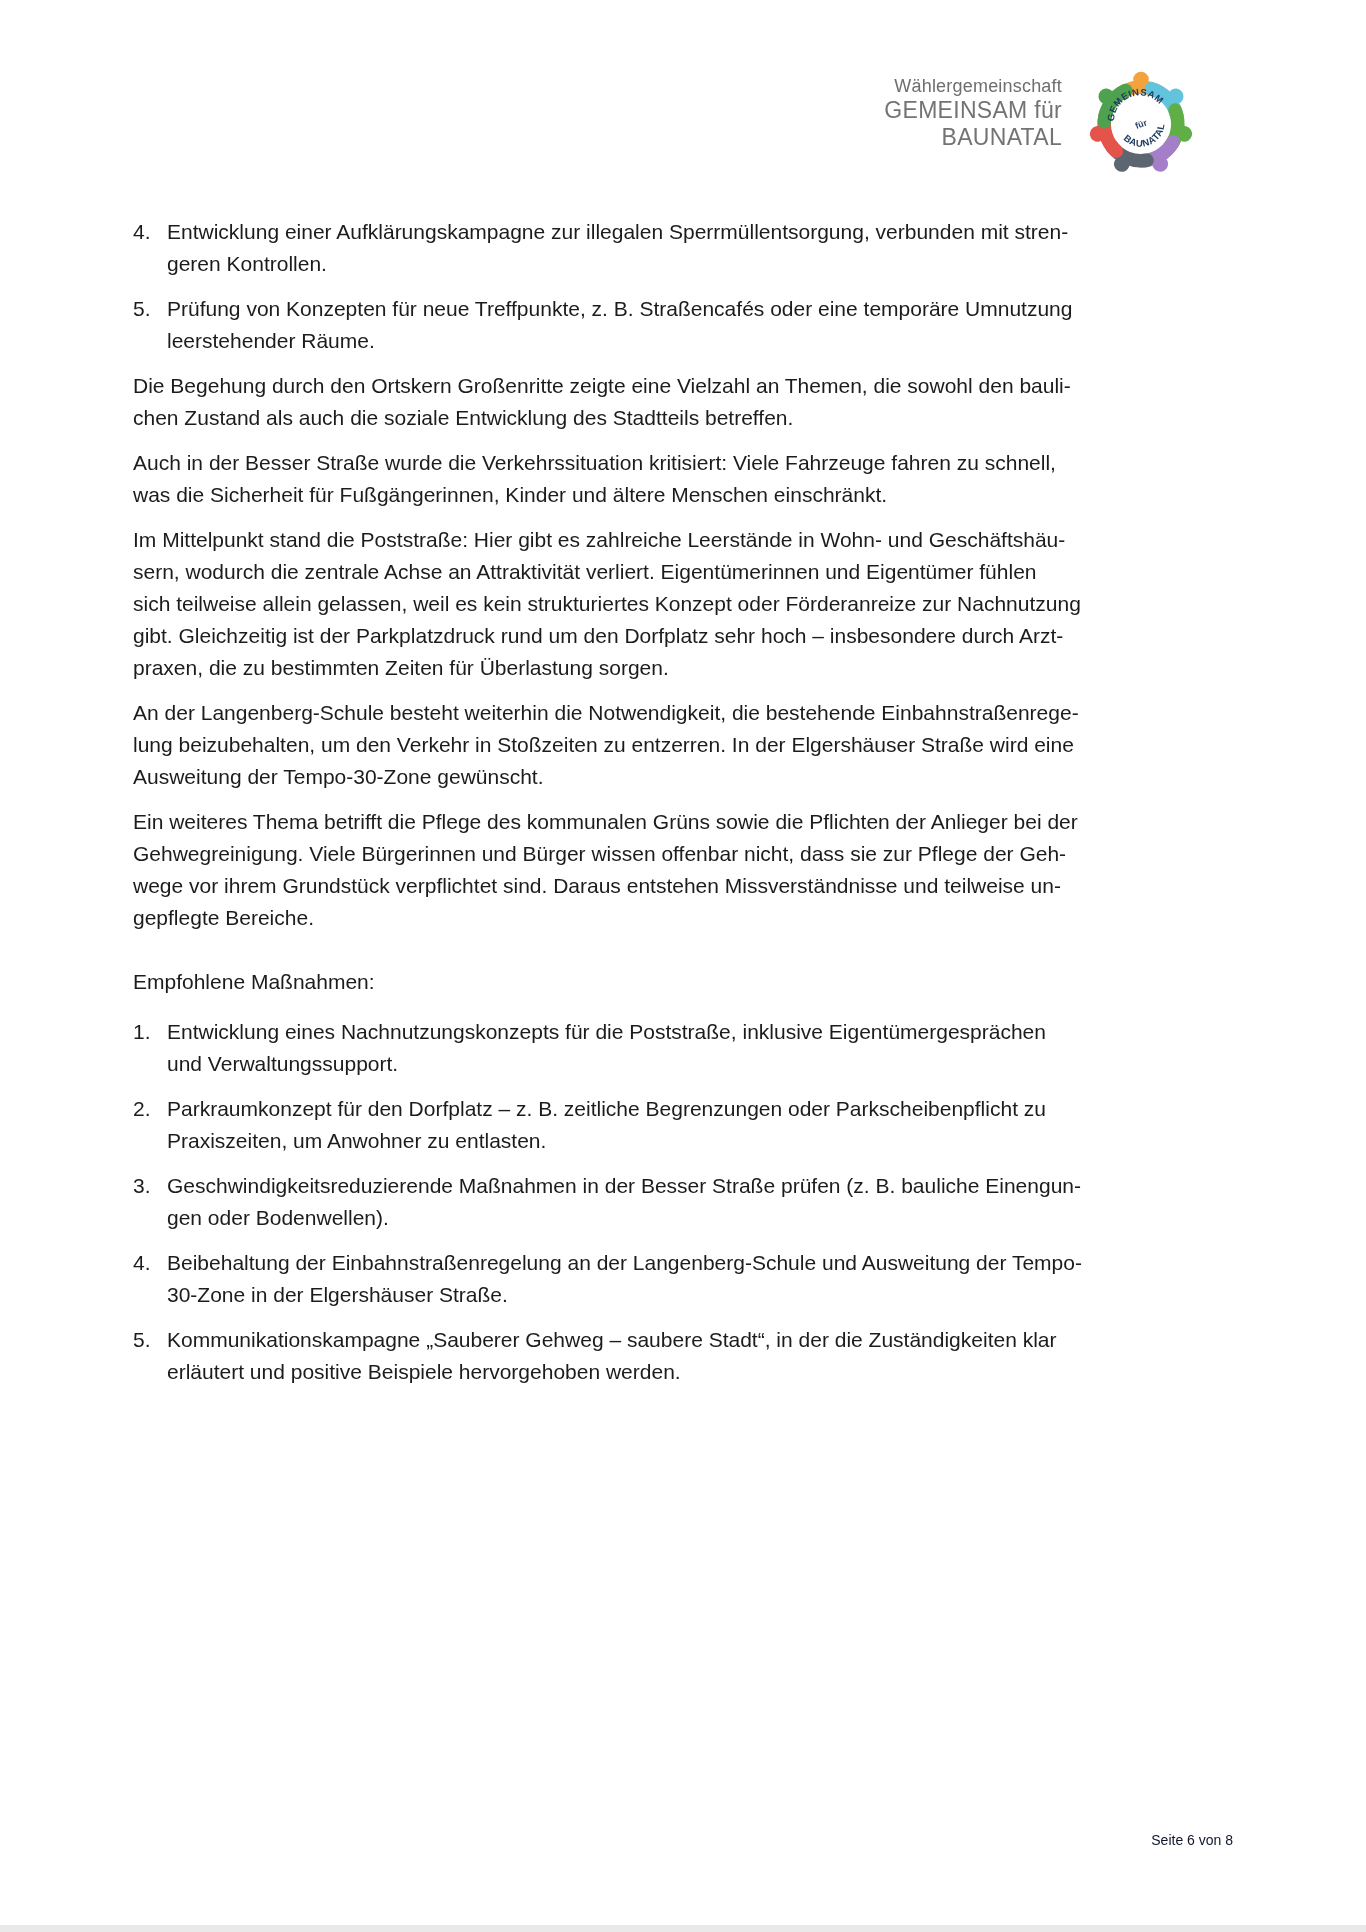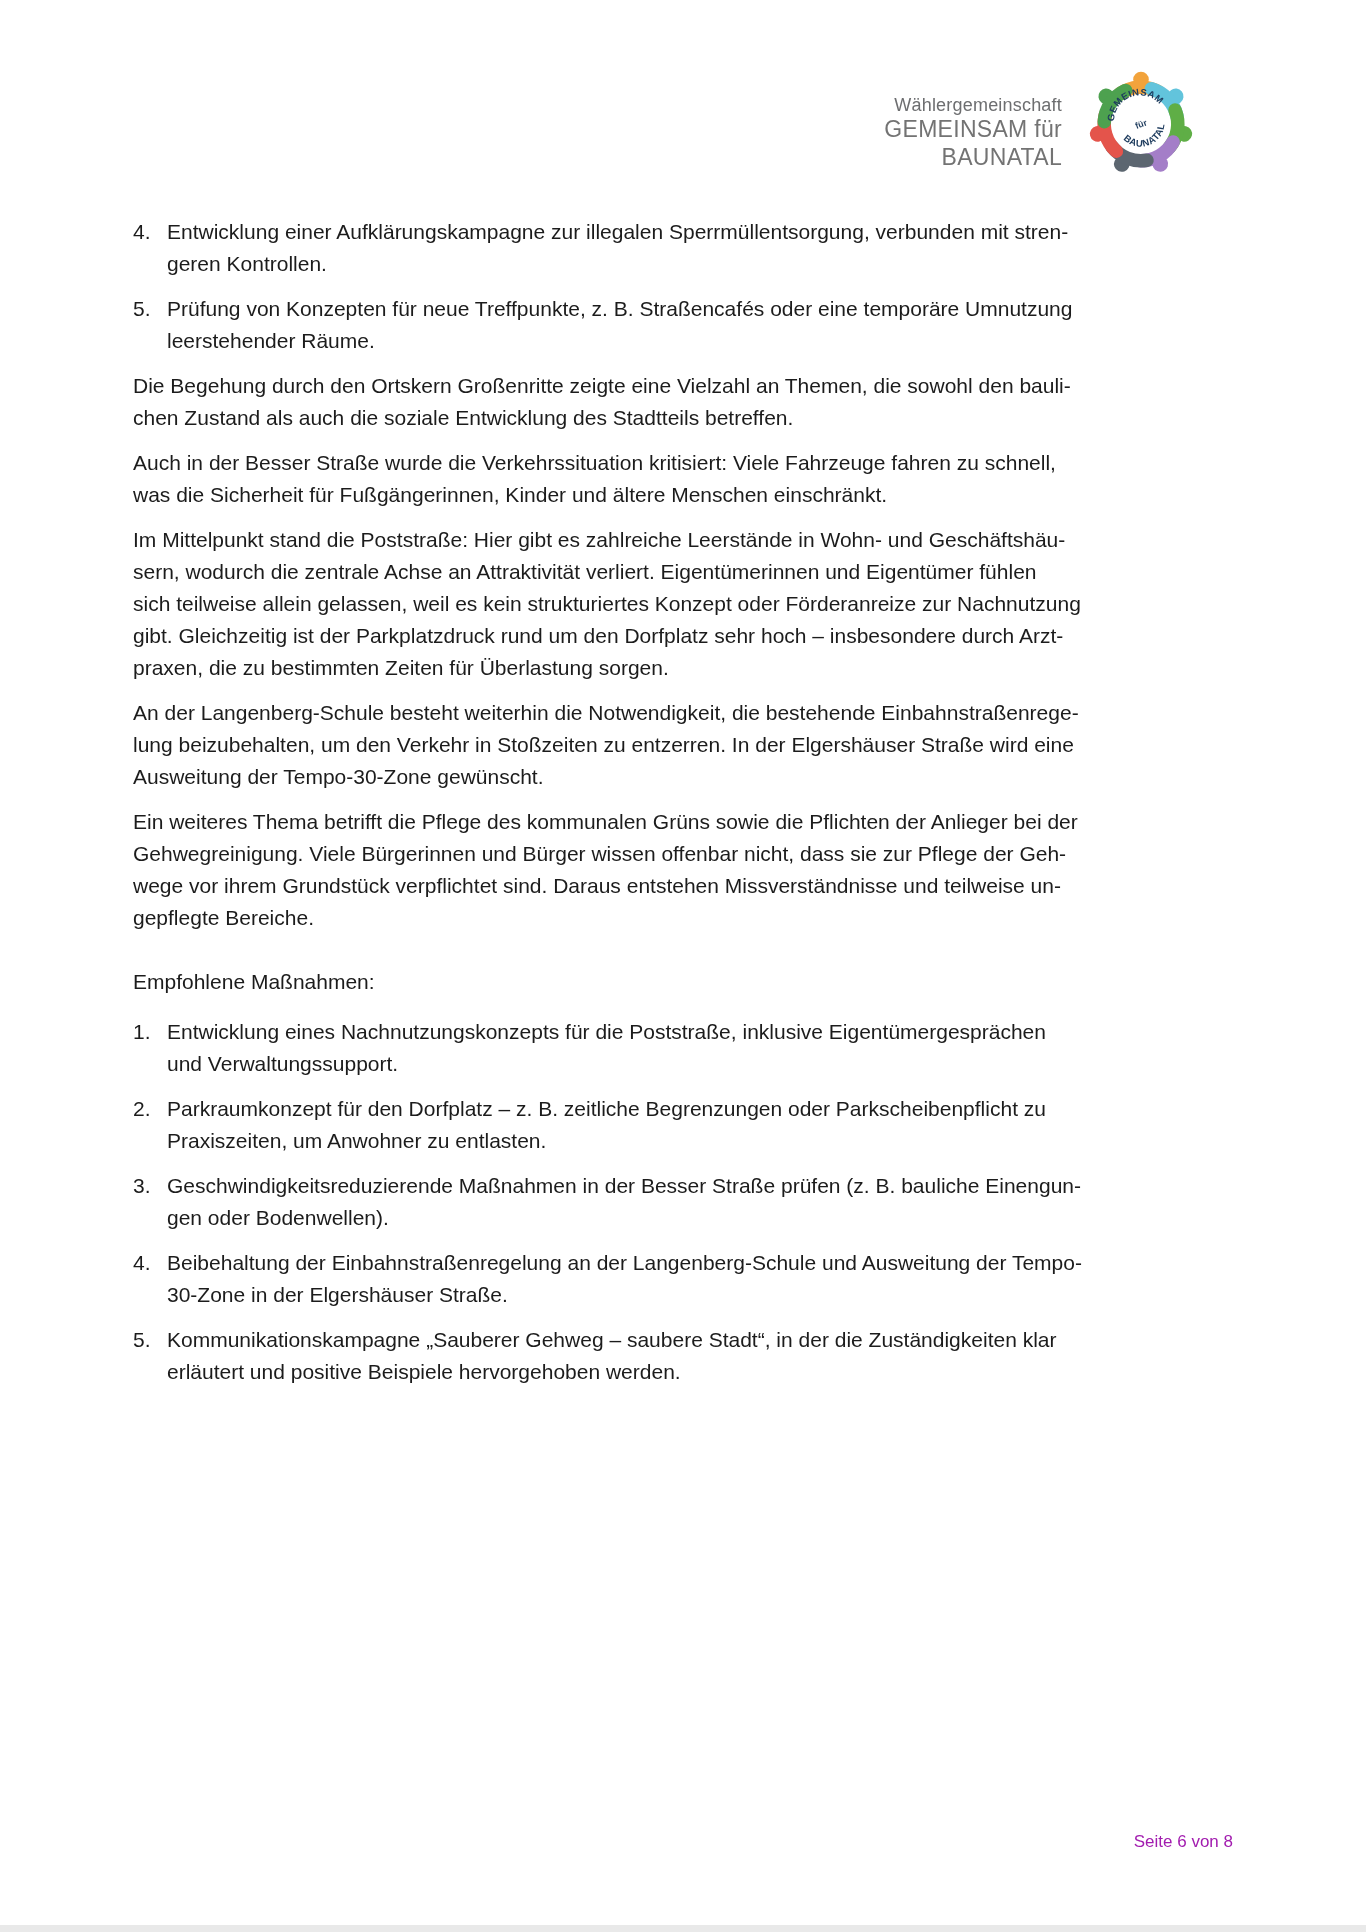--- a/index.html
+++ b/index.html
@@ -7,21 +7,21 @@
     position:relative;
     width:1366px; height:1932px;
     background:#ffffff;
     font-family:"Liberation Sans", sans-serif;
     color:#1c1c1c;
     overflow:hidden;
   }
   
   .logo-block {
     position:absolute; top:58px; right:160px;
-    display:flex; align-items:center; gap:14px;
+    display:flex; align-items:flex-start; gap:14px;
   }
   .logo-text { text-align:right; line-height:1.18; padding-top:18px; }
   .logo-text .org-sub   { color:#6d6e70; font-size:18px; font-weight:400; letter-spacing:0.2px; }
   .logo-text .org-main  { color:#737373; font-size:23px; font-weight:400; letter-spacing:0.3px; }
   .logo-mark { width:130px; height:132px; flex:0 0 auto; }
   
   .content {
     position:absolute; left:133px; top:216px; width:1104px;
     font-size:21px; line-height:32px;
   }
@@ -32,21 +32,21 @@
   .section-title {
     font-weight:700; font-size:22.5px;
     margin-top:104px; margin-bottom:22px;
   }
   .sub-heading { font-weight:700; }
   .para { white-space:pre-line; margin:0 0 13px 0; }
   .measures-heading { margin-top:32px; margin-bottom:18px; }
   
   .footer {
     position:absolute; right:133px; top:1832px;
-    font-size:17px; color:#a21caf;
+    font-size:14px; color:#0f172a;
   }
   .bottom-edge {
     position:absolute; left:0; bottom:0; width:100%; height:7px;
     background:#e9e9e9;
   }
 </style>
 </head>
 <body>
 
 <div class="page">

